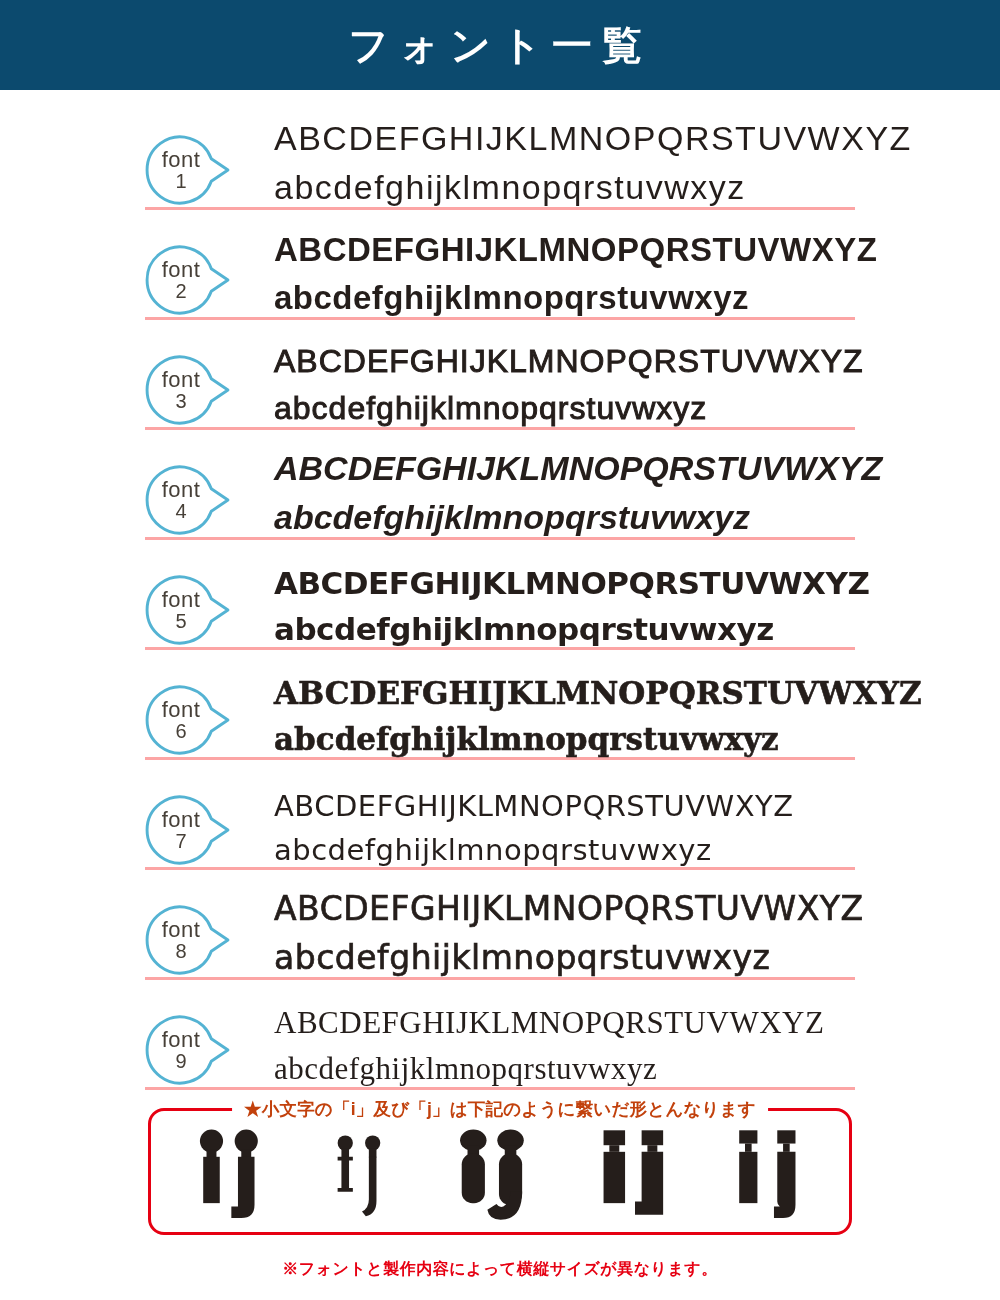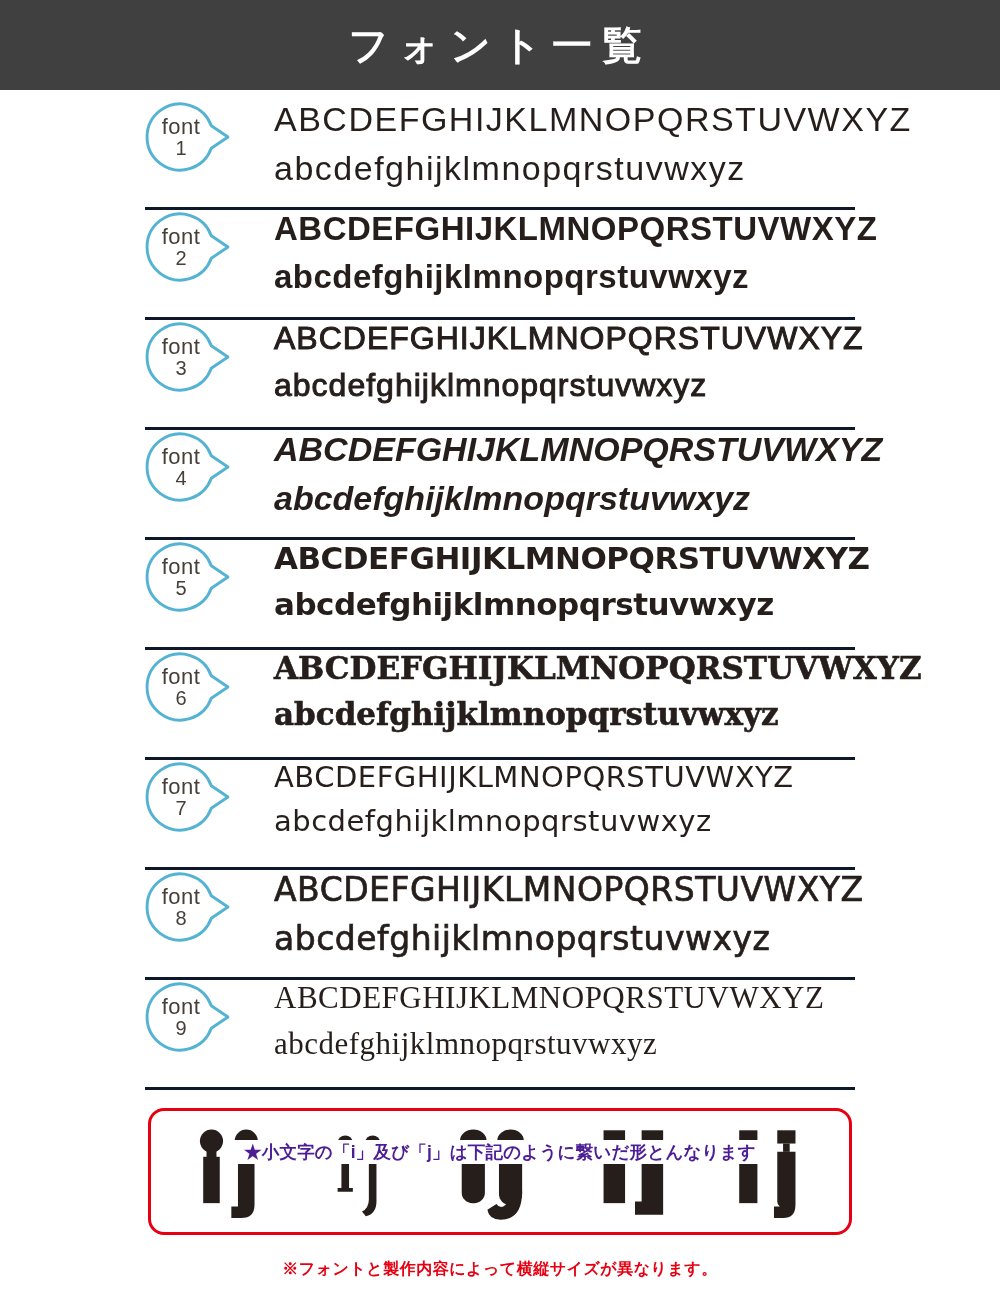--- a/index.html
+++ b/index.html
@@ -1,24 +1,24 @@
 <!DOCTYPE html>
 <html><head>
 <meta charset="utf-8">
 <style>
   html,body{margin:0;padding:0;background:#ffffff;}
   body{width:1000px;height:1300px;font-family:"Liberation Sans",sans-serif;color:#251e1b;overflow:hidden;}
 
   
-  .header{height:90px;background:#404040;display:flex;align-items:center;justify-content:center;}
+  .header{height:90px;background:#0c4a6e;display:flex;align-items:center;justify-content:center;}
   .header .title{color:#ffffff;font-size:40px;font-weight:700;letter-spacing:10px;font-family:"Liberation Sans",sans-serif;}
 
   
   .content{width:710px;margin:10px 0 0 145px;}
-  .row{height:107px;border-bottom:3px solid #0f172a;display:flex;align-items:flex-start;}
+  .row{height:107px;border-bottom:3px solid #fca5a5;display:flex;align-items:flex-end;}
   .badge{position:relative;width:88px;height:74px;flex:none;}
   .badge svg{position:absolute;left:0;top:0;}
   .badge-label{position:absolute;left:0;top:50%;width:72px;transform:translateY(-50%);
     text-align:center;line-height:1.02;color:#474038;}
   .badge-label .bl1{display:block;font-size:22px;letter-spacing:0.5px;}
   .badge-label .bl2{display:block;font-size:20px;}
   .sample{margin-left:41px;}
   .caps{white-space:nowrap;}
   .lows{white-space:nowrap;margin-top:10px;}
 
@@ -30,21 +30,21 @@
   .f6 .caps,.f6 .lows{font-family:"DejaVu Serif",serif;font-weight:700;font-size:31px;-webkit-text-stroke:0.6px #251e1b;}
   .f7 .caps,.f7 .lows{font-family:"DejaVu Sans",sans-serif;font-weight:400;font-size:29px;letter-spacing:0.5px;}
   .f8 .caps,.f8 .lows{font-family:"DejaVu Sans",sans-serif;font-weight:400;font-size:33px;-webkit-text-stroke:0.7px #251e1b;letter-spacing:0.5px;}
   .f9 .caps,.f9 .lows{font-family:"Liberation Serif",serif;font-weight:400;font-size:31px;letter-spacing:0.5px;}
 
   
   .note-box{position:relative;margin:18px 0 0 3px;width:698px;height:121px;
     border:3px solid #e60012;border-radius:16px;}
   .note-caption{position:absolute;top:-14px;left:50%;transform:translateX(-50%);
     background:#ffffff;padding:0 12px;white-space:nowrap;
-    font-size:17.5px;font-weight:700;color:#4c1d95;letter-spacing:0.2px;margin-top:43px;}
+    font-size:17.5px;font-weight:700;color:#c2410c;letter-spacing:0.2px;}
   .ij-row{display:flex;justify-content:space-between;align-items:flex-start;padding:16px 36px 0 36px;}
   .ij-row svg{display:block;}
   .ij-row .g{fill:#251e1b;}
 
   
   .footer-warning{margin-top:24px;text-align:center;color:#e60012;
     font-size:16px;font-weight:700;letter-spacing:0.5px;}
 </style>
 </head>
 <body>

